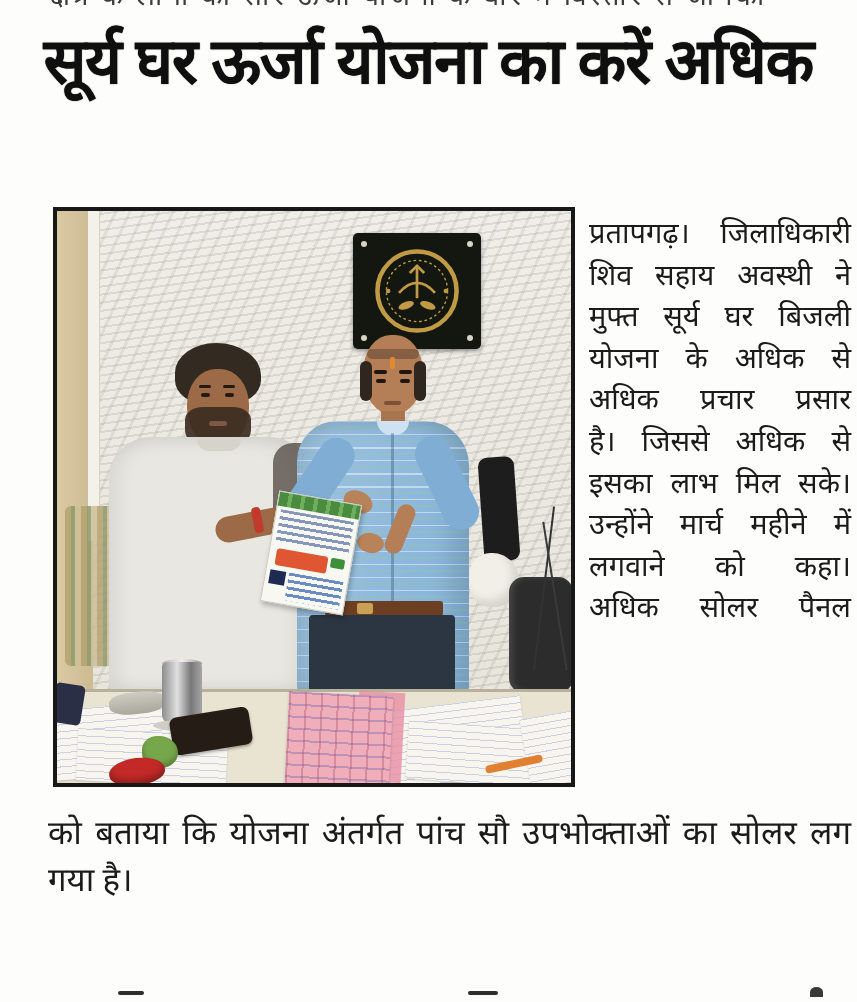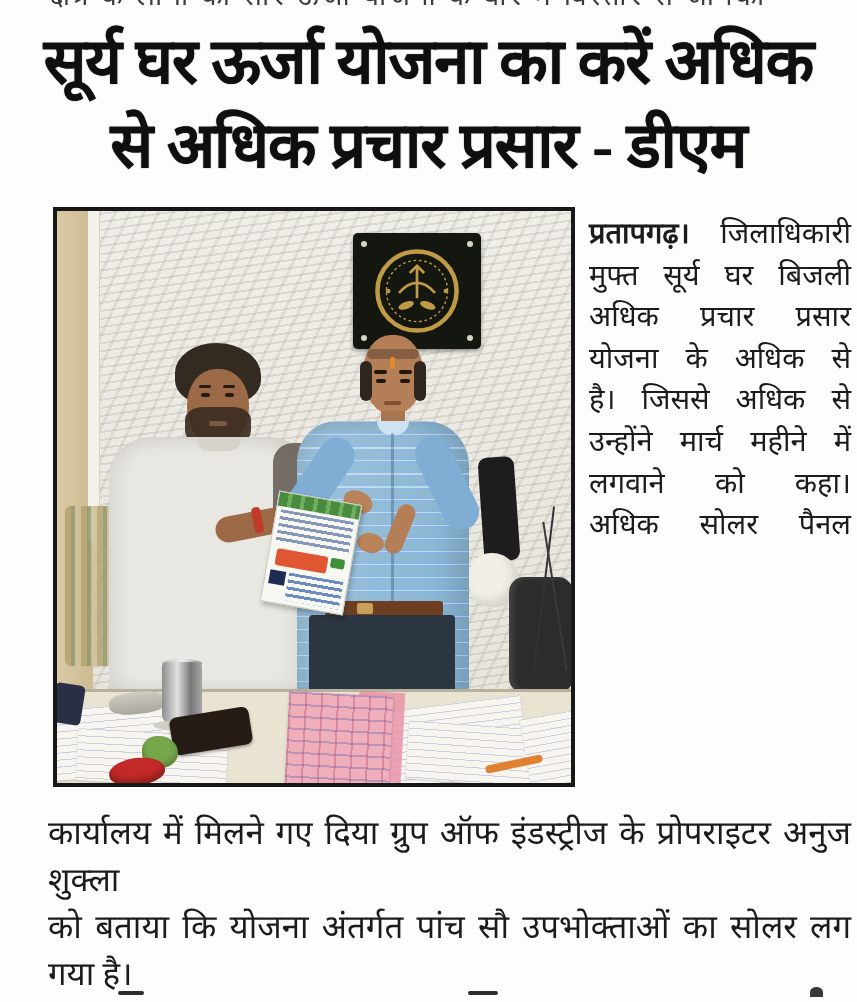--- a/index.html
+++ b/index.html
@@ -159,21 +159,21 @@
        transform:rotate(-4deg);}
   .chair{left:452px;top:366px;width:64px;height:116px;background:#2c2c2c;border-radius:15px;
          box-shadow:inset 4px 0 6px rgba(255,255,255,.12);}
   .wire1{left:486px;top:295px;width:2px;height:165px;background:#333;transform:rotate(7deg);}
   .wire2{left:497px;top:310px;width:2px;height:150px;background:#3a3a3a;transform:rotate(-9deg);}
 
   
   .col{position:absolute;left:589px;top:213px;width:262px;font-size:29px;line-height:41.6px;
        color:#1b1b1b;}
   .col .line,.bottom-para .line{text-align:justify;text-align-last:justify;white-space:normal;}
-  .col .bold{font-weight:bold;}
+  .col .bold{font-weight:normal;}
   .bottom-para{position:absolute;left:48px;top:810px;width:803px;font-size:33px;line-height:47px;
                color:#1b1b1b;}
   .bottom-para .line:last-child{text-align-last:left;}
 
   
   .frag{position:absolute;background:#2e2e2e;border-radius:2px;}
   .f1{left:118px;top:991px;width:26px;height:4px;}
   .f2{left:468px;top:991px;width:30px;height:4px;}
   .f3{left:810px;top:987px;width:13px;height:10px;border-radius:50% 50% 0 0;background:#383838;}
 </style>
@@ -181,21 +181,20 @@
 <body>
 
 <div class="page">
 
   <div class="top-clip">
     <div class="t">क्षेत्र के लोगों को सौर ऊर्जा योजना के बारे में विस्तार से जानकारी दी गई</div>
   </div>
 
   <div class="headline">
     <div class="hl">सूर्य घर ऊर्जा योजना का करें अधिक</div>
-    <div class="hl">से अधिक प्रचार प्रसार - डीएम</div>
   </div>
 
   <div class="photo">
     <div class="wall-beige"></div>
     <div class="wall-pipe"></div>
     <div class="curtain"></div>
 
     <div class="plaque">
       <div class="screw s1"></div>
       <div class="screw s2"></div>
@@ -291,32 +290,33 @@
       <div class="pen"></div>
     </div>
   </div>
 
   <div class="col">
     <div class="line">
       <span class="bold">प्रतापगढ़।</span>
       <span>जिलाधिकारी</span>
     </div>
     <div>
+        <div class="line">शिव सहाय अवस्थी ने</div>
         <div class="line">मुफ्त सूर्य घर बिजली</div>
+        <div class="line">योजना के अधिक से</div>
         <div class="line">अधिक प्रचार प्रसार</div>
-        <div class="line">योजना के अधिक से</div>
         <div class="line">है। जिससे अधिक से</div>
+        <div class="line">इसका लाभ मिल सके।</div>
         <div class="line">उन्होंने मार्च महीने में</div>
         <div class="line">लगवाने को कहा।</div>
         <div class="line">अधिक सोलर पैनल</div>
       </div>
   </div>
 
   <div class="bottom-para">
-      <div class="line">कार्यालय में मिलने गए दिया ग्रुप ऑफ इंडस्ट्रीज के प्रोपराइटर अनुज शुक्ला</div>
       <div class="line">को बताया कि योजना अंतर्गत पांच सौ उपभोक्ताओं का सोलर लग गया है।</div>
     </div>
 
   <div class="frag f1"></div>
   <div class="frag f2"></div>
   <div class="frag f3"></div>
 
 </div>
 
 </body></html>

